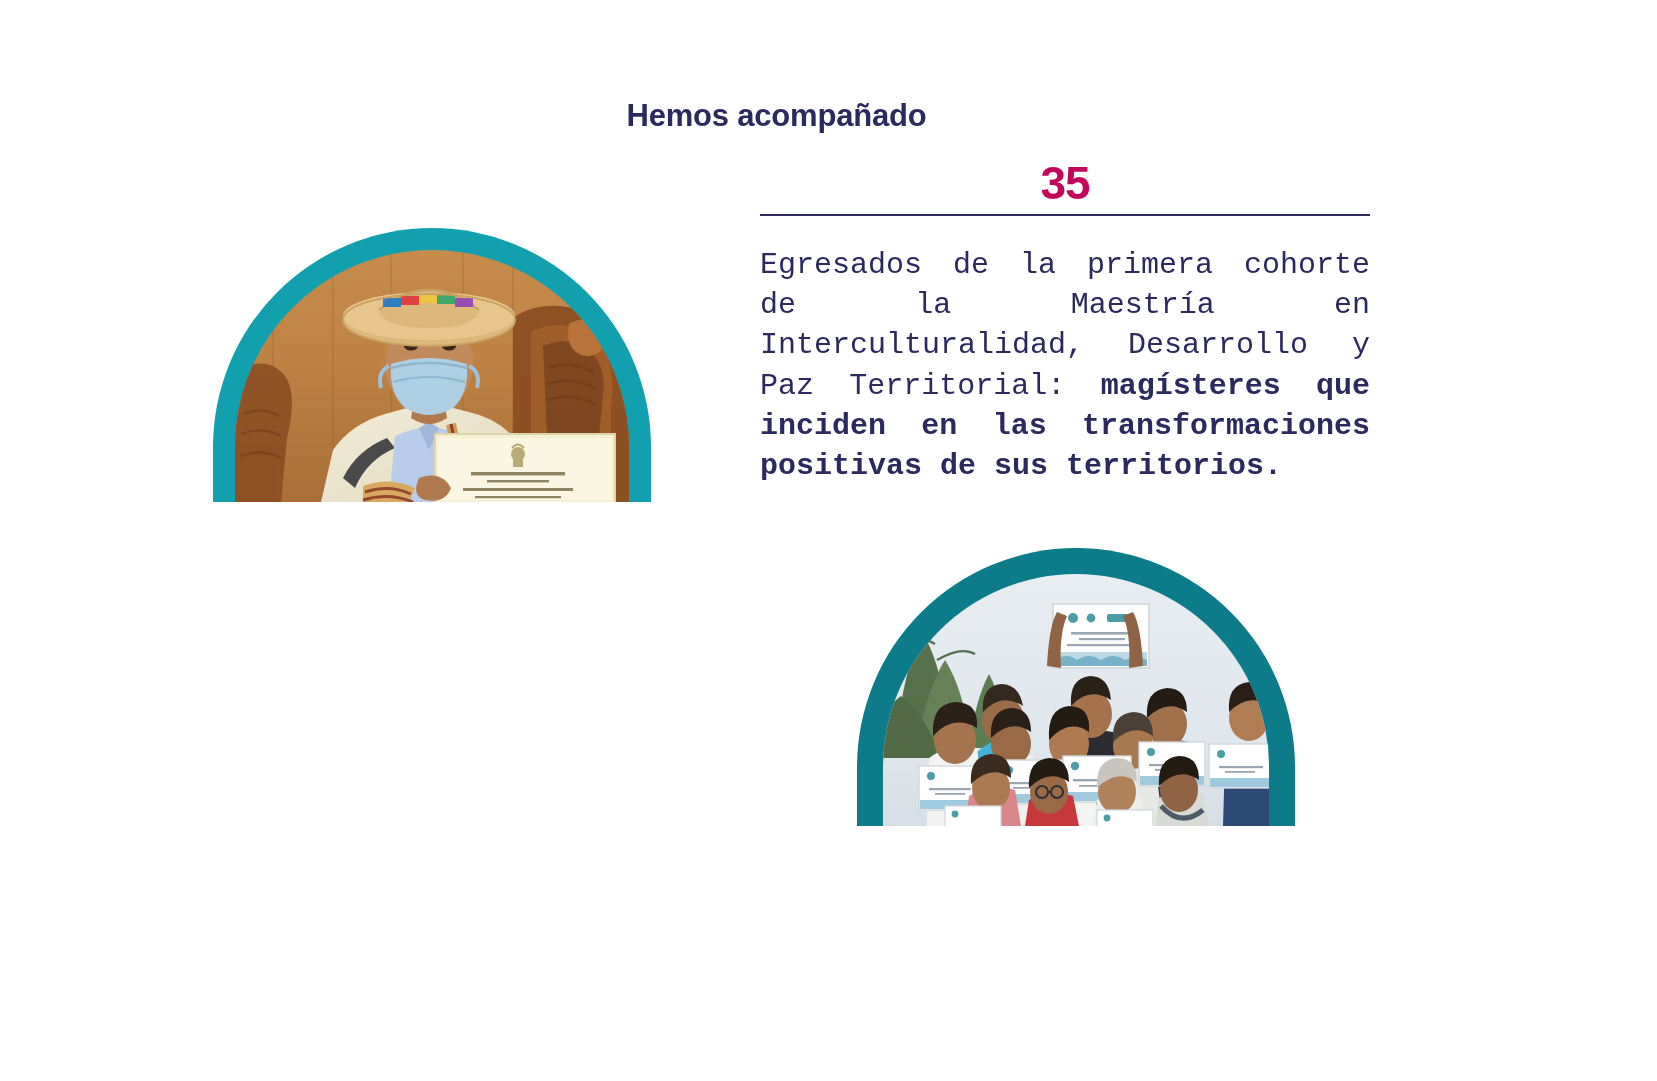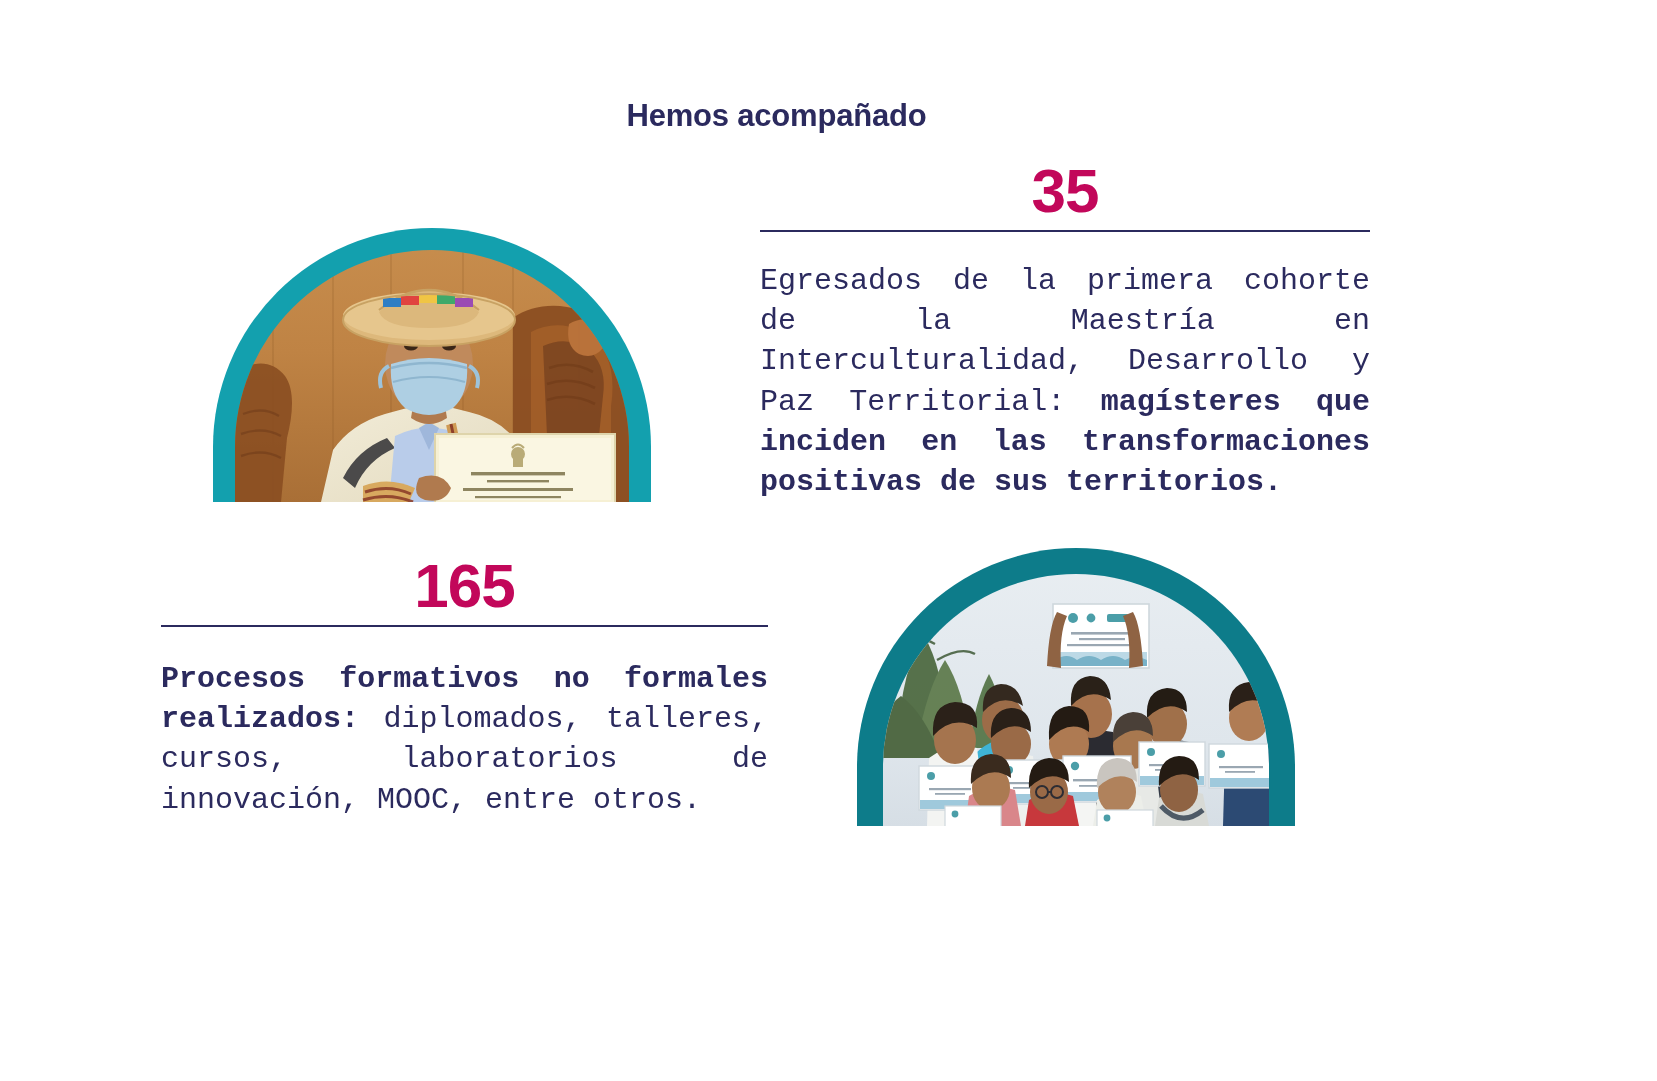--- a/index.html
+++ b/index.html
@@ -34,21 +34,21 @@
     font-size: 31px;
     font-weight: bold;
     letter-spacing: -0.2px;
     color: #2b2a5e;
     
     transform: translateX(-52px);
   }
 
   
   .stat-number {
-    font-size: 62px;
+    font-size: 46px;
     font-weight: bold;
     color: #c2075a;
     line-height: 1;
     letter-spacing: -1px;
   }
   .stat-rule {
     height: 2px;
     background: #2b2a5e;
     width: 100%;
   }
@@ -235,27 +235,20 @@
             <rect x="250" y="260" width="110" height="3"></rect>
             <rect x="262" y="268" width="86" height="2.2"></rect>
           </g>
         </g>
 
         <path d="M206,250 q22,-8 32,10 q-6,16 -26,12 q-14,-4 -6,-22 Z" fill="#b07a4e"></path>
       </g>
     </svg>
   </div>
 
-  <div class="block-two">
-    <div class="stat-number">165</div>
-    <div class="stat-rule"></div>
-    <div class="stat-body">
-      <b>Procesos formativos no formales realizados: </b><span>diplomados, talleres, cursos, laboratorios de innovación, MOOC, entre otros.</span>
-    </div>
-  </div>
 
   <div class="photo-arch photo-two">
     <svg width="438" height="278" viewBox="0 0 438 278" xmlns="http://www.w3.org/2000/svg" role="img">
       <defs>
         <clipPath id="archInner2">
           <path d="M26,278 L26,219 A193,193 0 0 1 412,219 L412,278 Z"></path>
         </clipPath>
         <linearGradient id="sky2" x1="0" y1="0" x2="0" y2="1">
           <stop offset="0%" stop-color="#e9eef2"></stop>
           <stop offset="70%" stop-color="#dfe6ec"></stop>

